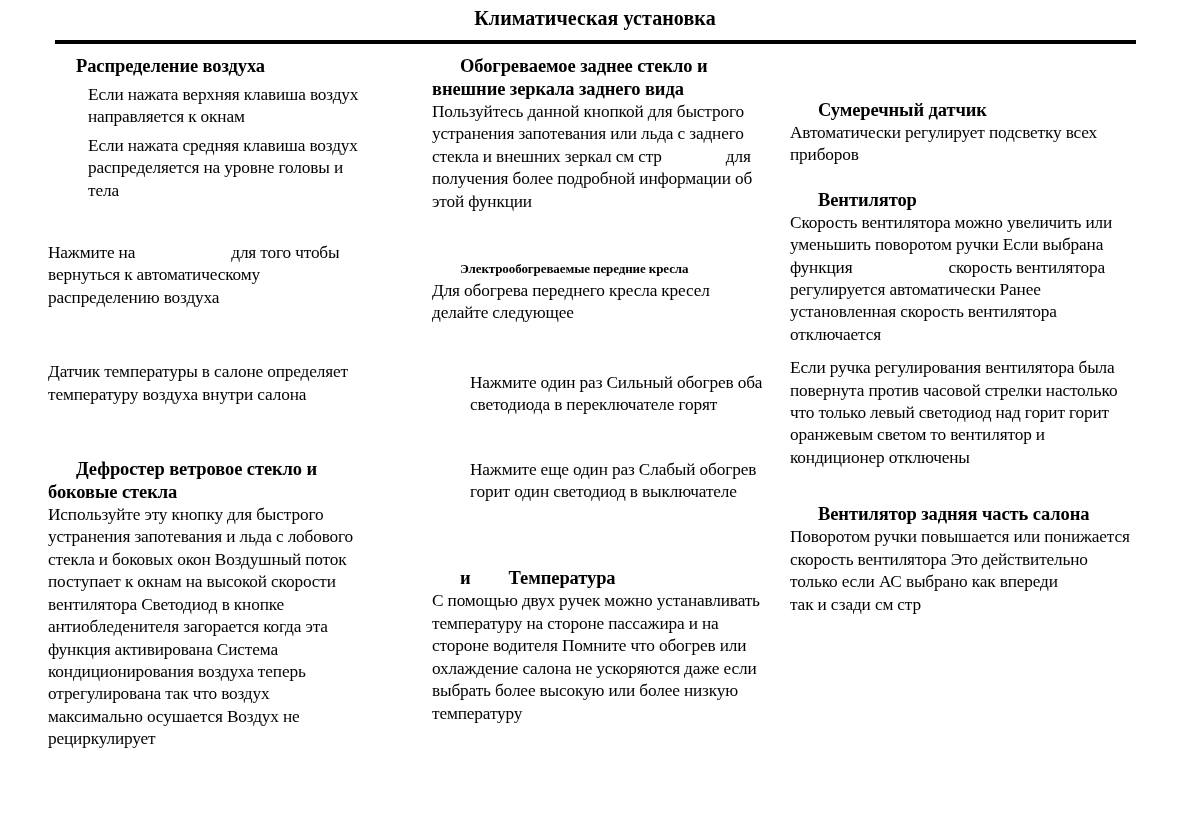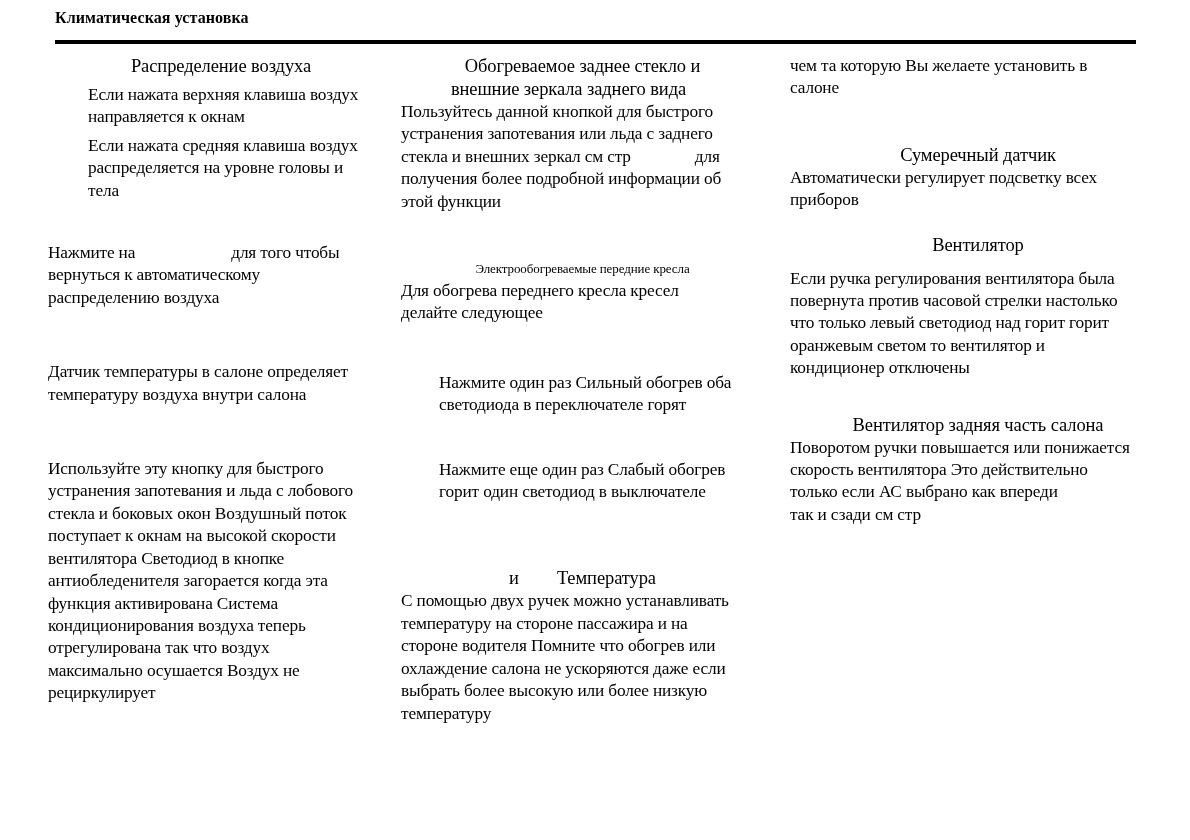--- a/index.html
+++ b/index.html
@@ -20,23 +20,23 @@
   
   .page-header {
     position: absolute;
     left: 55px;
     top: 8px;
     width: 1081px;
     height: 36px;
   }
   .page-header .header-title {
     display: block;
-    text-align: left;
+    text-align: center;
     font-weight: bold;
-    font-size: 16px;
+    font-size: 20px;
     line-height: 20px;
     letter-spacing: 0.1px;
     padding-right: 1px;
   }
   .header-rule {
     position: absolute;
     left: 55px;
     top: 40px;
     width: 1081px;
     height: 4px;
@@ -50,32 +50,31 @@
     top: 55px;
     width: 1190px;
     height: 780px;
   }
   .column {
     position: absolute;
     top: 0;
     box-sizing: border-box;
   }
   .col-1 { left: 48px;  width: 318px; }
-  .col-2 { left: 401px; width: 335px; }
+  .col-2 { left: 432px; width: 335px; }
   .col-3 { left: 790px; width: 348px; }
 
   
   h2.section-heading {
     margin: 0;
-    font-weight: normal;
+    font-weight: bold;
     font-size: 18.5px;
     line-height: 23px;
     text-indent: 28px;
     letter-spacing: -0.1px;
-    text-align: center;
   }
   h2.section-heading.tight {
     font-size: 13px;
   }
   p.body-text {
     margin: 0;
     font-size: 17.3px;
     line-height: 22.4px;
     letter-spacing: -0.15px;
   }
@@ -125,20 +124,21 @@
     <div class="gap-l"></div>
 
     <p class="body-text"><span>Нажмите на</span><span class="inline-blank wide"></span><span>для того  чтобы вернуться к автоматическому распределению воздуха</span></p>
 
     <div class="gap-xxl"></div>
 
     <p class="body-text">Датчик температуры в салоне определяет температуру воздуха внутри салона</p>
 
     <div class="gap-xxl"></div>
 
+    <h2 class="section-heading">Дефростер    ветровое стекло и боковые стекла</h2>
     <p class="body-text">Используйте эту кнопку для быстрого устранения запотевания и льда с лобового стекла и боковых окон  Воздушный поток поступает к окнам на высокой скорости вентилятора  Светодиод в кнопке антиобледенителя загорается  когда эта функция активирована  Система кондиционирования воздуха теперь отрегулирована так  что воздух максимально осушается  Воздух не рециркулирует</p>
   </div>
 
   <div class="column col-2">
 
     <h2 class="section-heading">Обогреваемое заднее стекло и внешние зеркала заднего вида</h2>
     <p class="body-text"><span>Пользуйтесь данной кнопкой для быстрого устранения запотевания или льда с заднего стекла и внешних зеркал  см  стр</span><span class="inline-blank"></span><span>для получения более подробной информации об этой функции</span></p>
 
     <div class="gap-xl"></div>
 
@@ -158,30 +158,30 @@
 
 
     <div class="gap-xxl"></div>
 
     <h2 class="section-heading"><span>и</span><span class="inline-blank narrow"></span><span>Температура</span></h2>
     <p class="body-text">С помощью двух ручек можно устанавливать температуру на стороне пассажира и на стороне водителя  Помните  что обогрев или охлаждение салона не ускоряются  даже если выбрать более высокую или более низкую температуру</p>
   </div>
 
   <div class="column col-3">
 
-    <p class="body-text">чем та  которую Вы желаете установить в салоне</p>
 
     <div class="gap-xl"></div>
 
     <h2 class="section-heading">Сумеречный датчик</h2>
     <p class="body-text"> Автоматически регулирует подсветку всех приборов</p>
 
     <div class="gap-m"></div>
 
     <h2 class="section-heading">Вентилятор</h2>
+    <p class="body-text"><span>Скорость вентилятора можно увеличить или уменьшить поворотом ручки  Если выбрана функция</span><span class="inline-blank wide"></span><span>скорость вентилятора регулируется автоматически  Ранее установленная скорость вентилятора отключается</span></p>
 
     <div class="gap-s"></div>
 
     <p class="body-text">Если ручка регулирования вентилятора была повернута против часовой стрелки настолько  что только левый светодиод над горит горит оранжевым светом  то вентилятор и кондиционер отключены</p>
 
     <div class="gap-l"></div>
 
     <h2 class="section-heading">Вентилятор  задняя часть салона</h2>
     <p class="body-text"><span>Поворотом ручки повышается или понижается скорость вентилятора  Это действительно только  если АС выбрано как впереди</span><span class="inline-blank"></span><span>так и сзади  см  стр</span></p>
   </div>

